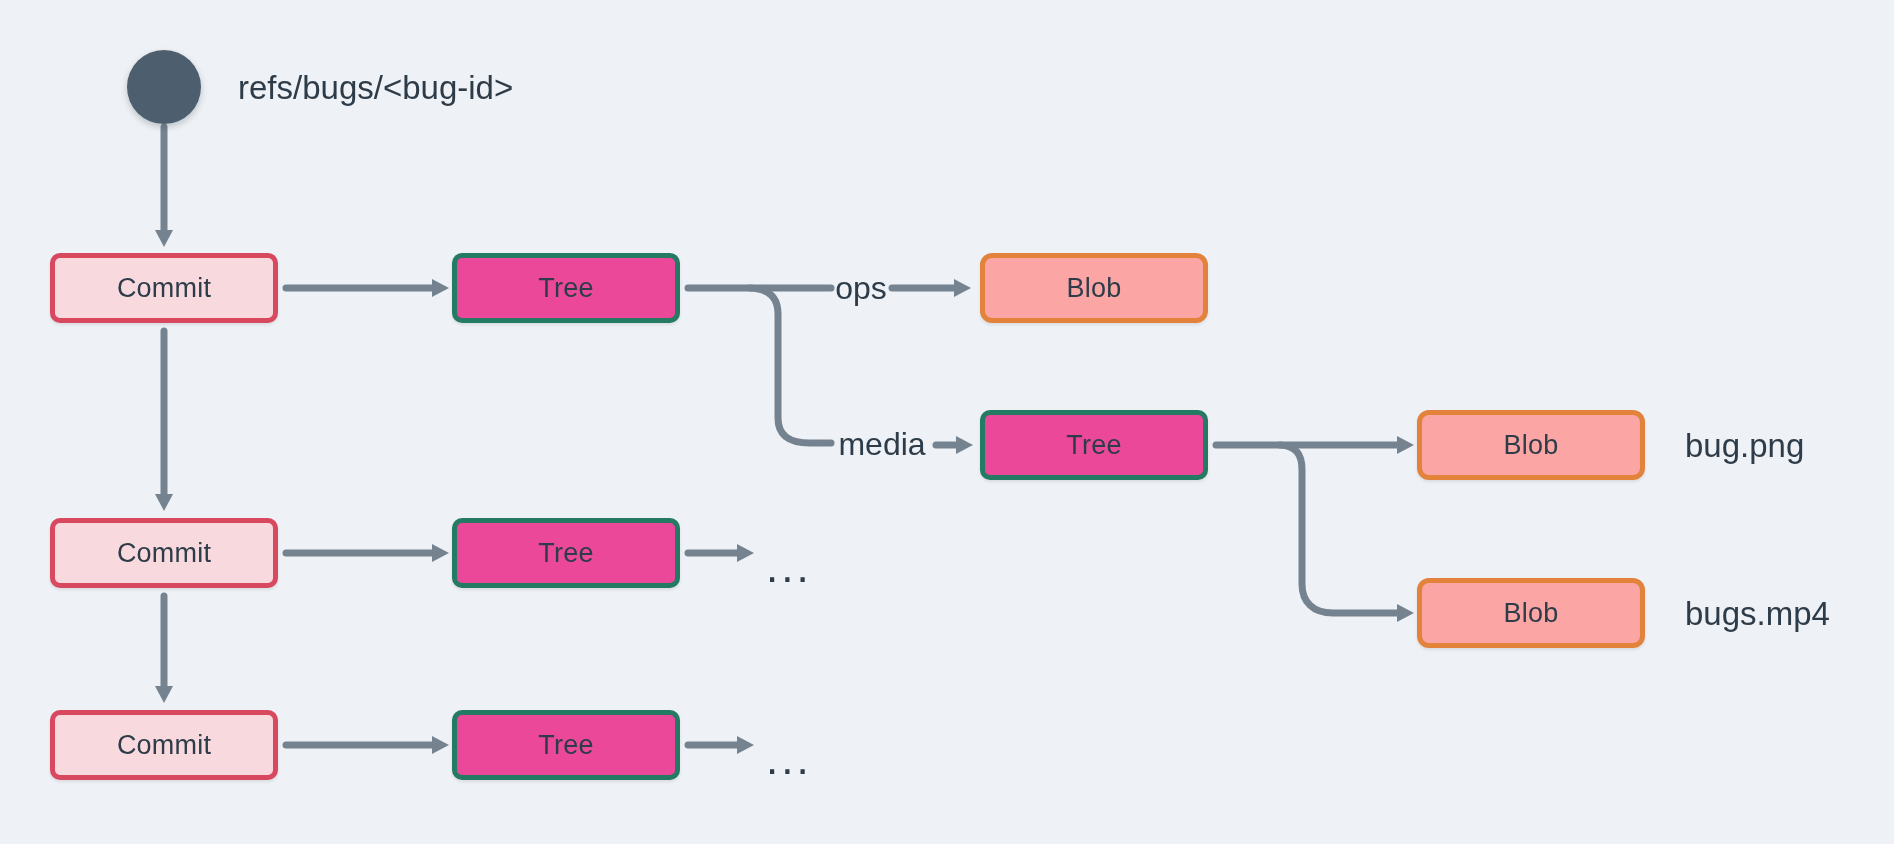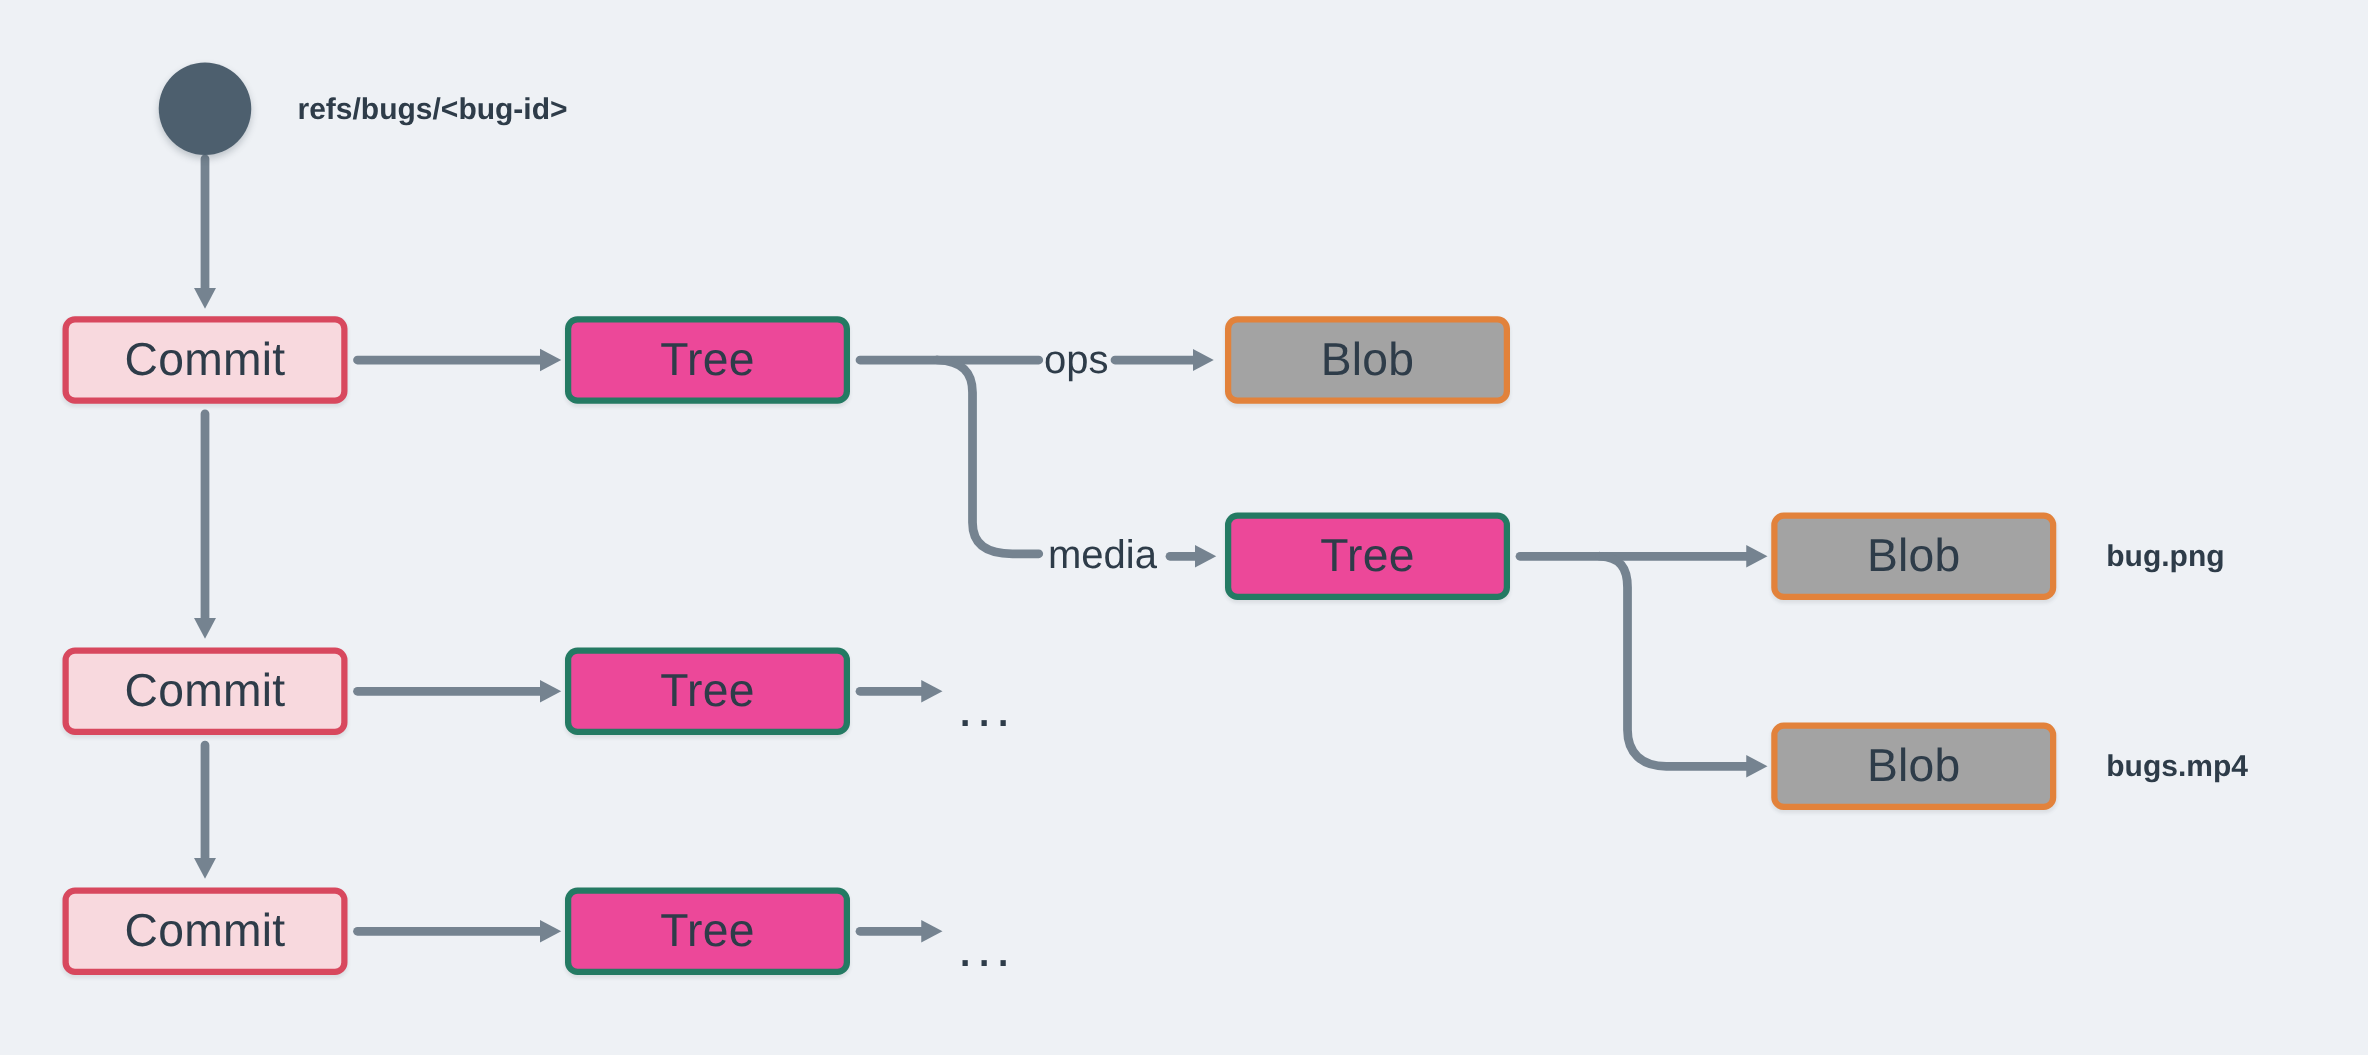--- a/index.html
+++ b/index.html
@@ -5,30 +5,30 @@
   html,body{margin:0;padding:0;background:#eef1f5;}
   .canvas{
     position:relative;width:1894px;height:844px;background:#eef1f5;
     font-family:"Liberation Sans",sans-serif;color:#2e3c49;overflow:hidden;
   }
   .connectors{position:absolute;left:0;top:0;width:1894px;height:844px;}
   .edge{stroke:#758390;stroke-width:7;fill:none;stroke-linecap:round;}
   .node{
     position:absolute;width:228px;height:70px;box-sizing:border-box;
     border-radius:10px;border:5px solid;display:flex;align-items:center;justify-content:center;
-    font-size:37px;letter-spacing:.2px;box-shadow:0 2px 3px rgba(45,60,73,.10);
+    font-size:27px;letter-spacing:.2px;box-shadow:0 2px 3px rgba(45,60,73,.10);
   }
   .commit{background:#f8d9de;border-color:#d8485e;}
   .tree{background:#ec4899;border-color:#247a63;}
-  .blob{background:#a3a3a3;border-color:#e2823b;}
+  .blob{background:#fca5a5;border-color:#e2823b;border-radius:12px;}
   .ref-circle{
     position:absolute;left:127px;top:50px;width:74px;height:74px;border-radius:50%;
     background:#4d5f6e;box-shadow:0 3px 6px rgba(45,60,73,.25);
   }
-  .lbl{position:absolute;font-size:24px;white-space:nowrap;font-weight:bold;}
+  .lbl{position:absolute;font-size:33px;white-space:nowrap;}
   .edge-lbl{position:absolute;font-size:32px;white-space:nowrap;transform:translate(-50%,-50%);}
   .vcenter{transform:translateY(-50%);}
   .dots{position:absolute;font-size:44px;line-height:1;letter-spacing:3px;font-weight:500;}
 </style>
 </head>
 <body>
 
 <div class="canvas">
 
   <svg class="connectors" width="1894" height="844" viewBox="0 0 1894 844" xmlns="http://www.w3.org/2000/svg">

